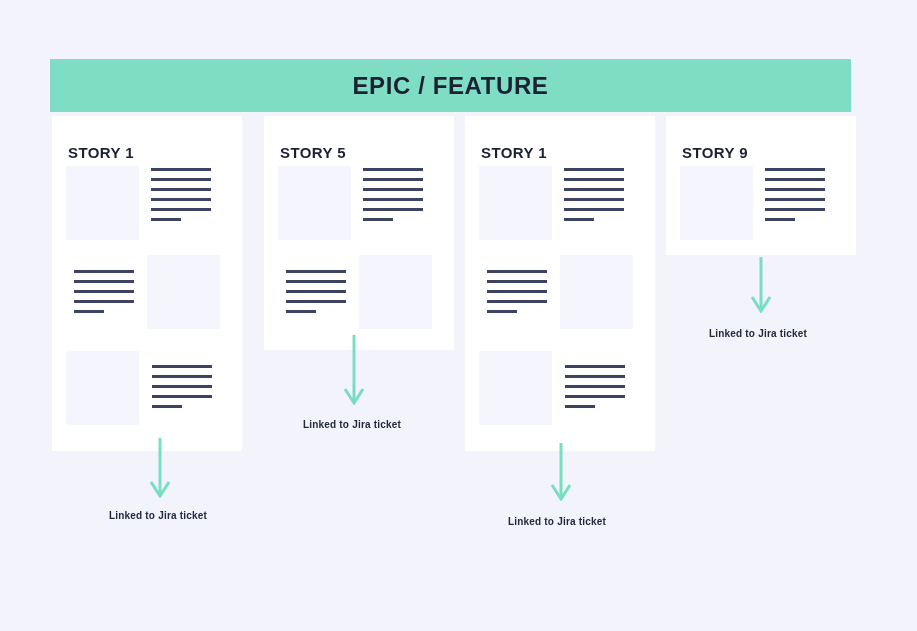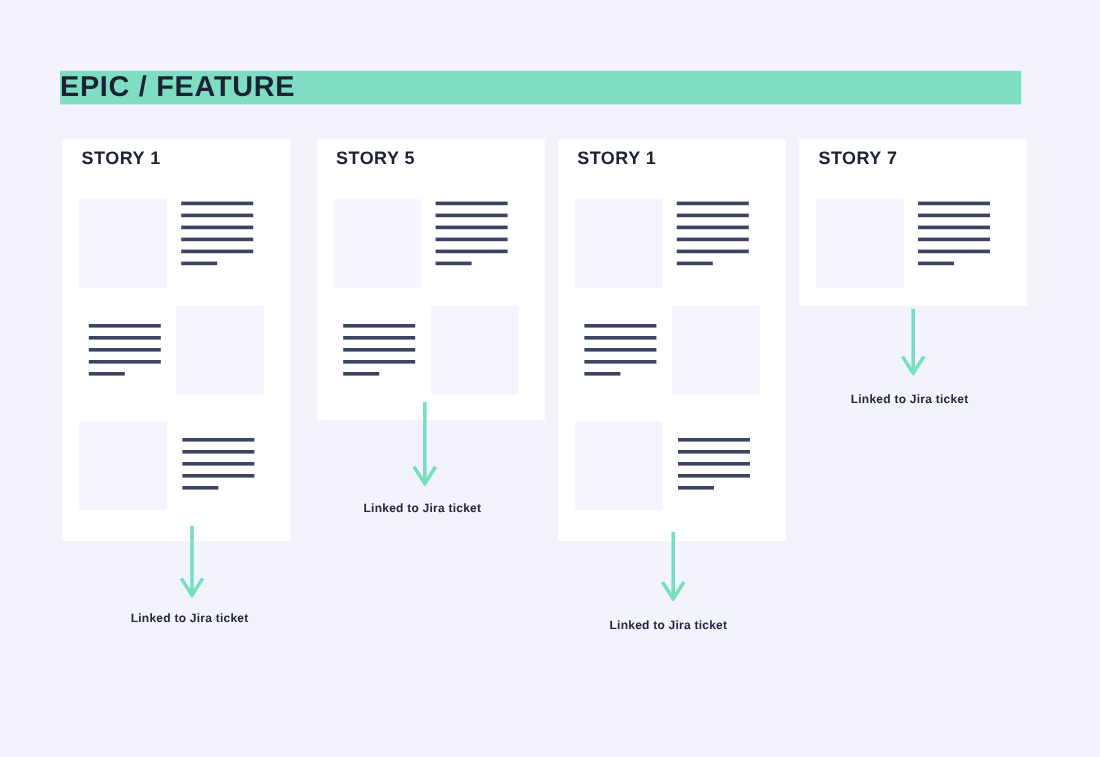--- a/index.html
+++ b/index.html
@@ -2,38 +2,38 @@
 <html style="--page-bg: #f2f3fb; --accent-green: #7eddc3; --arrow-green: #79dec0; --card-bg: #ffffff; --placeholder-fill: #f4f5fd; --text-line: #3d4462; --heading-text: #1d2134; --label-text: #23283c;"><head>
 <meta charset="utf-8">
 <style>
   html,body{margin:0;padding:0;}
   body{
     width:917px;height:631px;position:relative;overflow:hidden;
     background:var(--page-bg,#f2f3fb);
     font-family:"Liberation Sans",sans-serif;
   }
   .header{
-    position:absolute;left:50px;top:59px;width:801px;height:28px;
+    position:absolute;left:50px;top:59px;width:801px;height:53px;
     background:var(--accent-green,#7eddc3);
-    display:flex;align-items:center;
+    display:flex;align-items:center;justify-content:center;
   }
   .header-title{
     font-size:24px;font-weight:600;letter-spacing:.6px;
     color:var(--heading-text,#1d2134);
   }
   .card{
     position:absolute;top:116px;width:190px;
     background:var(--card-bg,#ffffff);
   }
   .card-1{left:52px;height:335px}
   .card-2{left:264px;height:234px}
   .card-3{left:465px;height:335px}
   .card-4{left:666px;height:139px}
   .card-title{
-    position:absolute;left:16px;top:7px;line-height:20px;
+    position:absolute;left:16px;top:27px;line-height:20px;
     font-size:15px;font-weight:600;letter-spacing:.4px;
     color:var(--heading-text,#1d2134);
   }
   .rows{position:absolute;inset:0;}
   .row{position:absolute;inset:0;}
   .sq{
     position:absolute;width:73px;height:74px;
     background:var(--placeholder-fill,#f4f5fd);
   }
   .ln{position:absolute;width:60px;}
@@ -163,21 +163,21 @@
           <div class="line"></div>
           <div class="line"></div>
           <div class="line"></div>
           <div class="line short"></div>
         </div>
       </div>
     </div>
 </div>
 
 <div class="card card-4">
-  <div class="card-title">STORY 7</div>
+  <div class="card-title">STORY 9</div>
   <div class="rows">
       <div class="row row-a">
         <div class="sq"></div>
         <div class="ln">
           <div class="line"></div>
           <div class="line"></div>
           <div class="line"></div>
           <div class="line"></div>
           <div class="line"></div>
           <div class="line short"></div>

